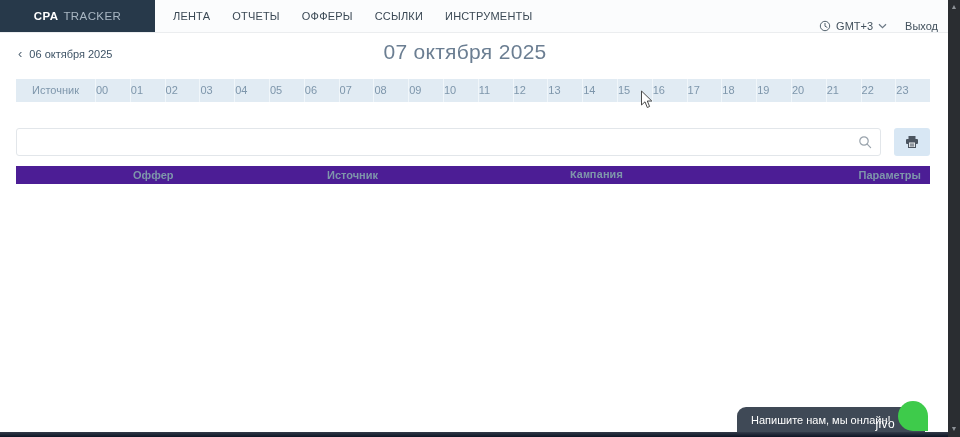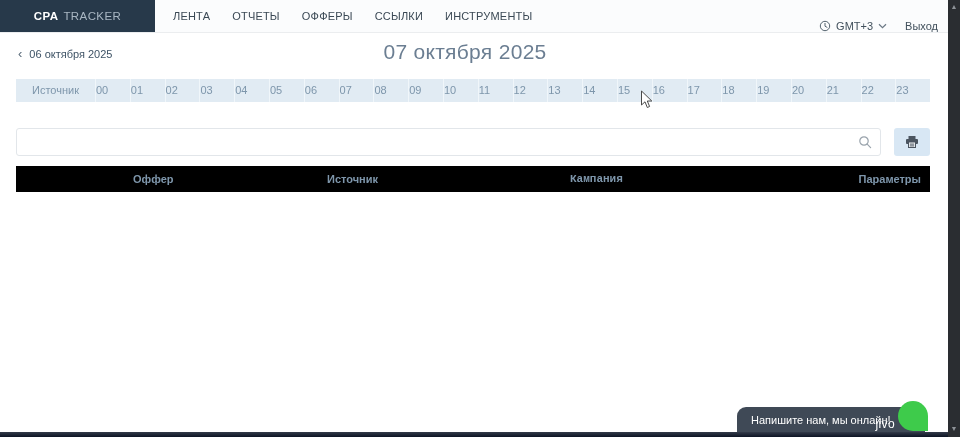--- a/index.html
+++ b/index.html
@@ -36,21 +36,21 @@
   
   .search-row{position:absolute;left:16px;right:30px;top:128px;display:flex;}
   .search-wrap{flex:1;position:relative;margin-right:13px;}
   .search-input{width:100%;height:28px;box-sizing:border-box;border:1px solid #e2e6ea;border-radius:3px;
                 padding:0 32px 0 10px;font-size:12px;color:#333;outline:none;font-family:inherit;background:#fff;}
   .search-icon{position:absolute;right:9px;top:7px;}
   .print-btn{width:36px;height:28px;background:#d8e7f4;border:none;border-radius:3px;cursor:pointer;
              display:flex;align-items:center;justify-content:center;padding:0;}
 
   
-  .thead{position:absolute;left:16px;right:30px;top:166px;height:26px;background:#000000;
+  .thead{position:absolute;left:16px;right:30px;top:166px;height:18px;background:#4c1d95;
          display:flex;align-items:center;font-size:11px;font-weight:700;color:#7e96ab;}
   .th{box-sizing:border-box;}
   .th:nth-child(1){width:117px;}
   .th:nth-child(2){width:194px;}
   .th:nth-child(3){width:243px;}
   .th:nth-child(4){flex:1;font-family:Liberation Mono, monospace;}
   .th:nth-child(5){text-align:right;padding-right:9px;}
 
   
   .chat{position:absolute;left:737px;top:407px;width:188px;height:28px;background:#3f4956;

